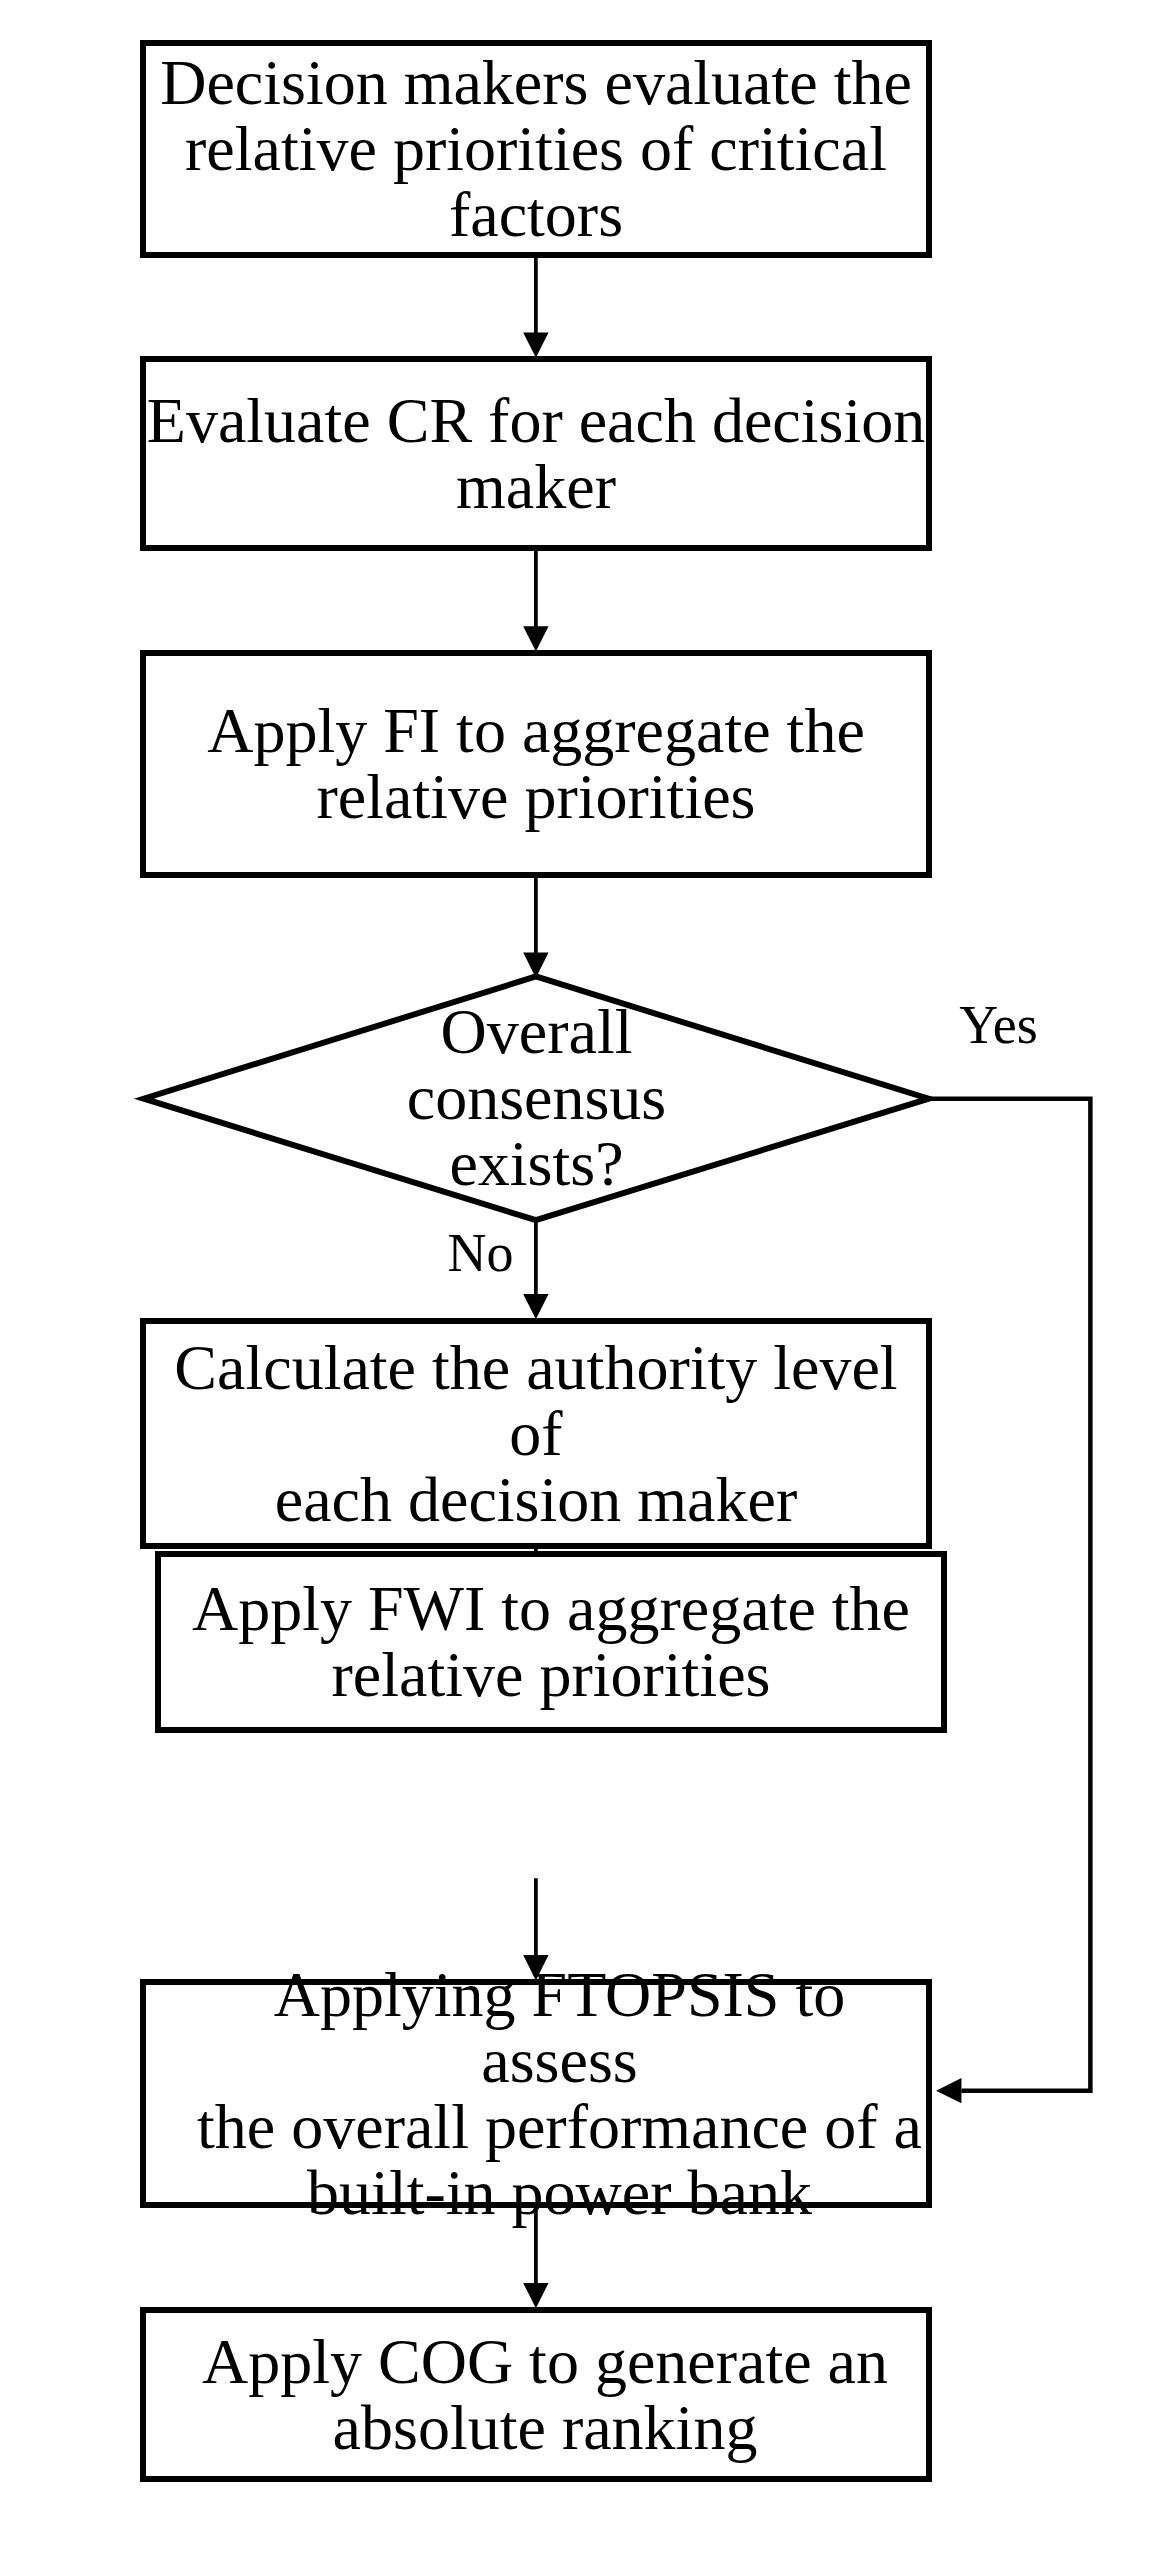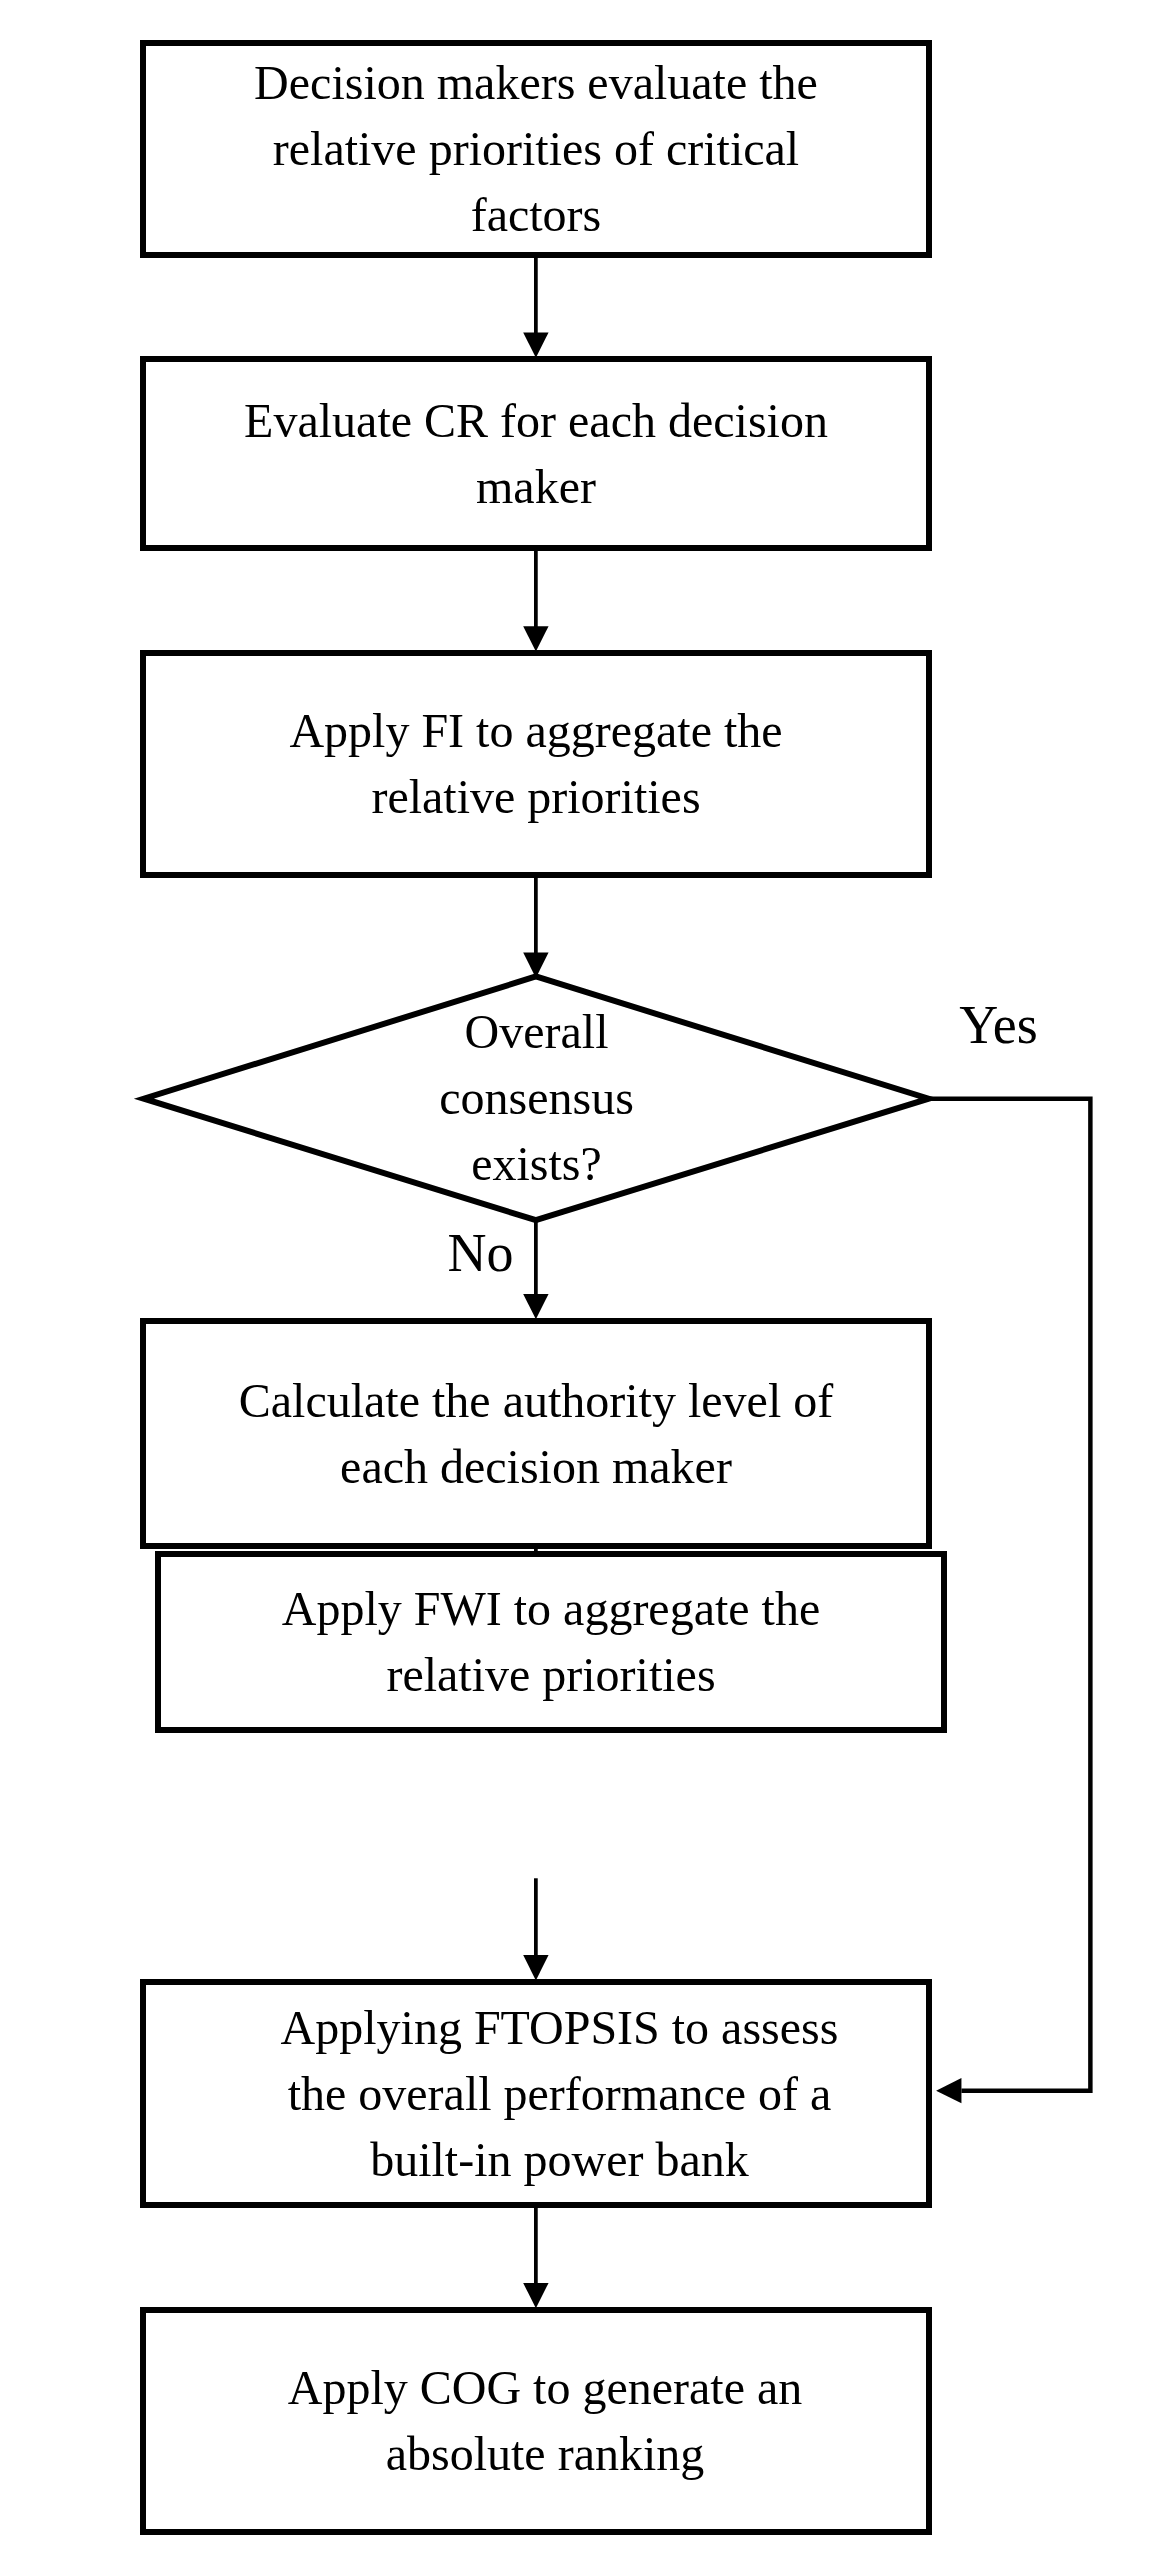--- a/index.html
+++ b/index.html
@@ -24,21 +24,21 @@
     height: 2576px;
   }
   .node {
     position: absolute;
     box-sizing: border-box;
     display: flex;
     align-items: center;
     justify-content: center;
     text-align: center;
     white-space: pre-line;
-    font-size: 48px;
+    font-size: 64px;
     line-height: 66px;
     background: #ffffff;
   }
   .process {
     left: 140px;
     width: 792px;
     border: 6.7px solid #000000;
   }
   .decision-label {
     left: 144px;
@@ -97,21 +97,21 @@
 maker</div>
   <div class="node process" style="top:650px;  height:228px;">Apply FI to aggregate the
 relative priorities</div>
   <div class="node process" style="top:1318px; height:231px;">Calculate the authority level of
 each decision maker</div>
   <div class="node process" style="top:1551px; height:182px;margin-left:15px;">Apply FWI to aggregate the
 relative priorities</div>
   <div class="node process" style="top:1979px; height:229px;padding-left:47px;">Applying FTOPSIS to assess
 the overall performance of a
 built-in power bank</div>
-  <div class="node process" style="top:2307px; height:228px;padding-left:18px;">Apply COG to generate an
+  <div class="node process" style="top:2307px; height:175px;padding-left:18px;">Apply COG to generate an
 absolute ranking</div>
 
   <div class="node decision-label">Overall
 consensus
 exists?</div>
 
   <div class="edge-label" style="left:909px; top:992px;">Yes</div>
   <div class="edge-label" style="left:391px;  top:1220px;">No</div>
 
 </div>

